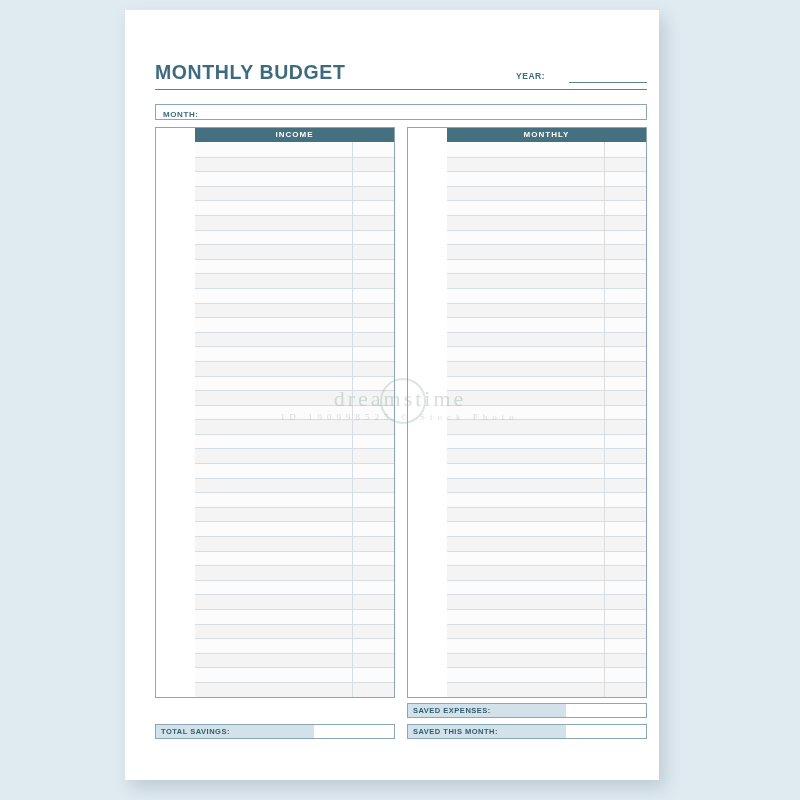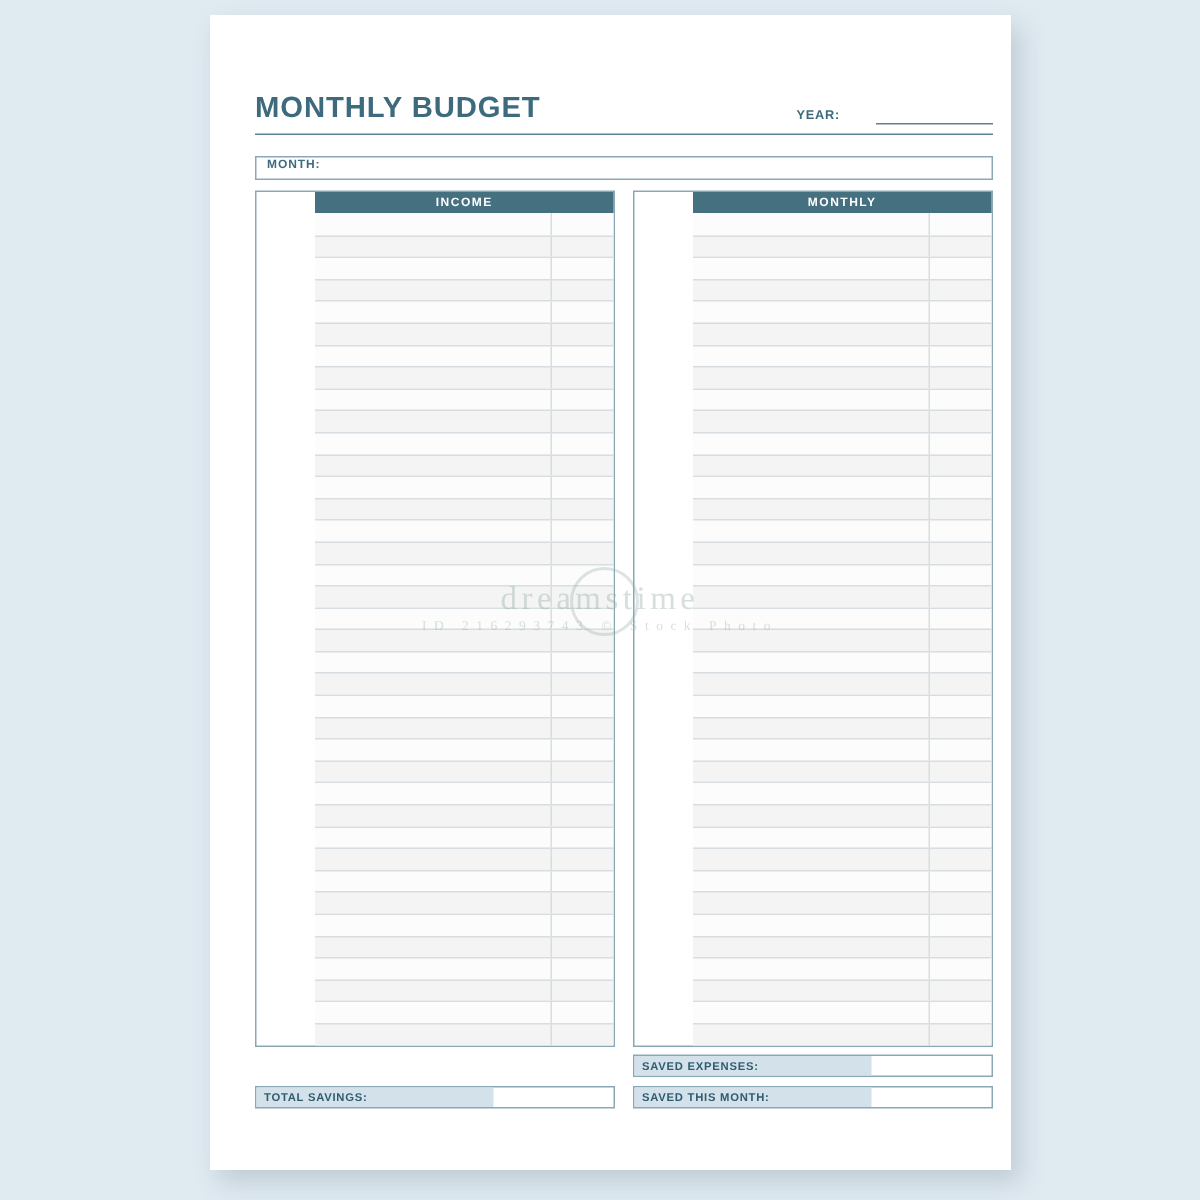--- a/index.html
+++ b/index.html
@@ -16,21 +16,21 @@
 
   #stage {
     position: relative;
     width: 800px;
     height: 800px;
   }
 
   
   #sheet {
     position: absolute;
-    left: 140px;
+    left: 125px;
     top: 10px;
     width: 534px;
     height: 770px;
     background: #ffffff;
     box-shadow: 6px 8px 16px rgba(80,100,115,0.22);
     box-sizing: border-box;
   }
 
   .inner {
     position: absolute;
@@ -78,21 +78,21 @@
     width: 100%;
   }
 
   
   .month-field {
     margin-top: 14px;
     height: 16px;
     border: 1px solid #8aa7b5;
     background: #ffffff;
     display: flex;
-    align-items: flex-start;
+    align-items: flex-end;
     box-sizing: border-box;
   }
   .month-label {
     font-size: 8px;
     font-weight: bold;
     letter-spacing: 0.6px;
     color: #3d6b7d;
     padding-left: 7px;
   }
   .month-value {
@@ -605,16 +605,16 @@
           <span class="total-value"></span>
         </div>
       </div>
 
     </div>
   </div>
 
   <div id="watermark">
     <div class="wm-mark"></div>
     <div class="wm-text">dreamstime</div>
-    <div class="wm-sub">ID 216293743 © Stock Photo</div>
+    <div class="wm-sub">ID 190998525 © Stock Photo</div>
   </div>
 
 </div>
 
 </body></html>

